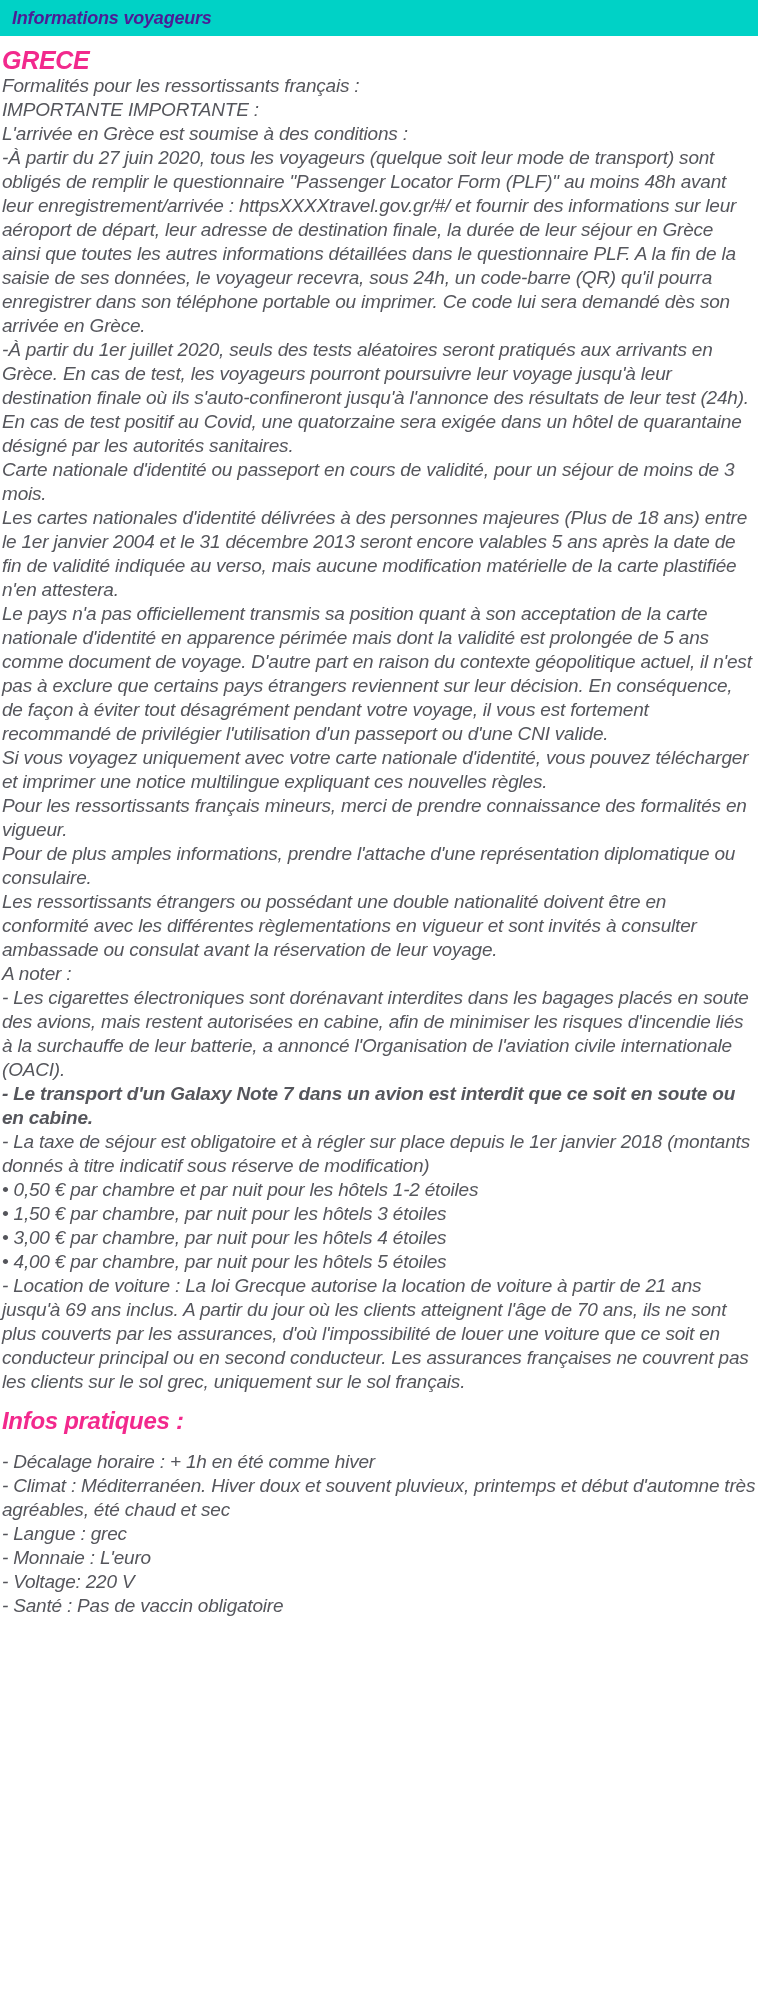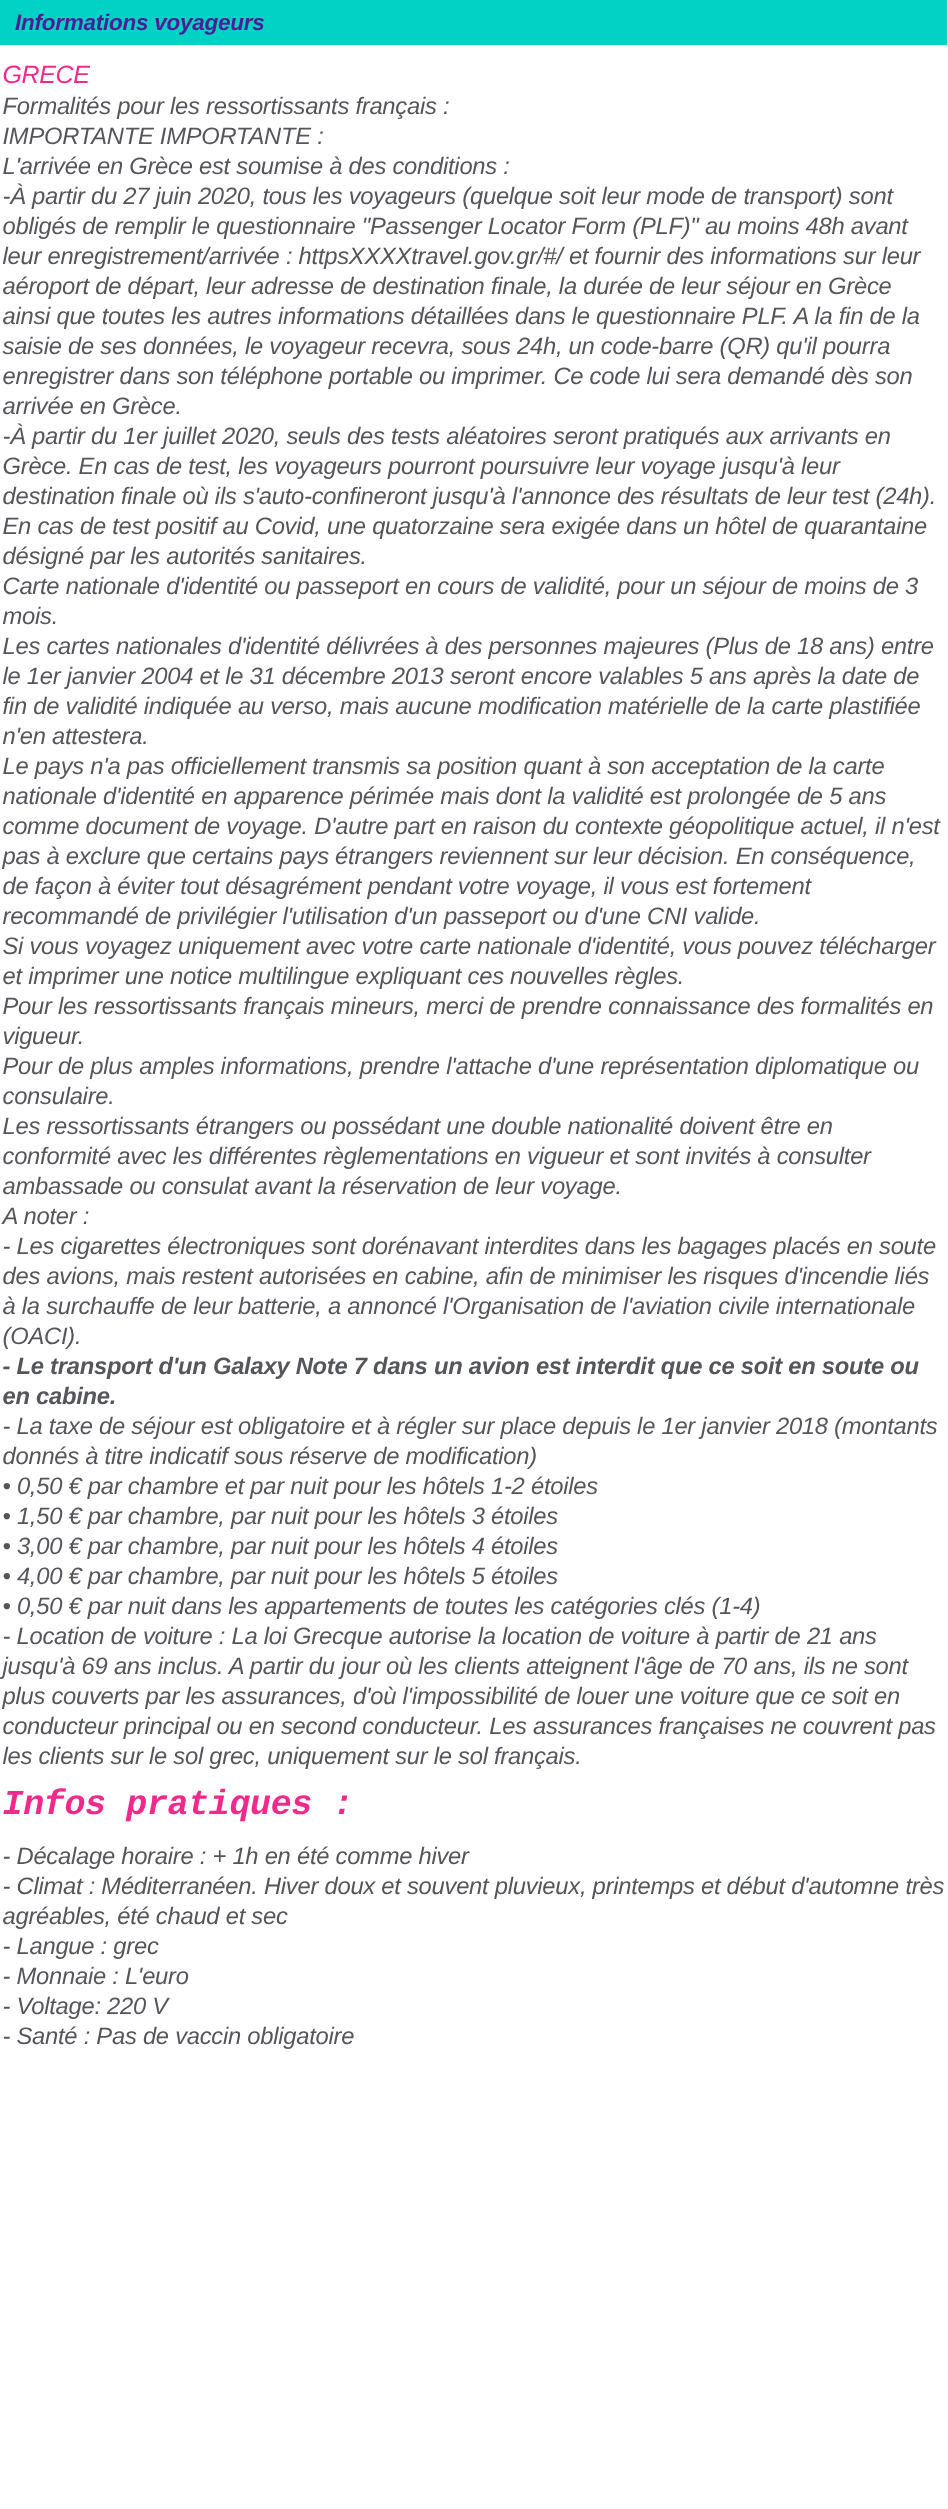--- a/index.html
+++ b/index.html
@@ -27,34 +27,33 @@
   .topbar-title {
     font-size: 18px;
     font-weight: bold;
     letter-spacing: -0.2px;
   }
   .content {
     padding: 0 2px 0 2px;
   }
   h1.country-title {
     color: #f2298d;
-    font-size: 20px;
+    font-size: 25px;
     line-height: 28px;
-    font-weight: normal;
+    font-weight: bold;
     margin: 10px 0 0 0;
     letter-spacing: -0.3px;
   }
   h2.practical-title {
     color: #f2298d;
-    font-size: 28px;
+    font-size: 24px;
     line-height: 30px;
     font-weight: bold;
     margin: 12px 0 0 0;
     letter-spacing: -0.3px;
-    font-family: Liberation Mono, monospace;
   }
   p.body-text {
     margin: 0;
     font-size: 19px;
     line-height: 24px;
     letter-spacing: -0.2px;
     white-space: pre-line;
   }
   .mt-14 { margin-top: 14px; }
   .mt-17 { margin-top: 17px; }
@@ -106,21 +105,20 @@
 
   <p class="body-text mt-54">- Le transport d'un Galaxy Note 7 dans un avion est interdit que ce soit en soute ou en cabine.</p>
 
   <p class="body-text mt-57">- La taxe de séjour est obligatoire et à régler sur place depuis le 1er janvier 2018 (montants donnés à titre indicatif sous réserve de modification)</p>
 
   <div class="rate-list mt-17">
     <p class="body-text">• 0,50 € par chambre et par nuit pour les hôtels 1-2 étoiles</p>
     <p class="body-text">• 1,50 € par chambre, par nuit pour les hôtels 3 étoiles</p>
     <p class="body-text">• 3,00 € par chambre, par nuit pour les hôtels 4 étoiles</p>
     <p class="body-text">• 4,00 € par chambre, par nuit pour les hôtels 5 étoiles</p>
-    <p class="body-text">• 0,50 € par nuit dans les appartements de toutes les catégories clés (1-4)</p>
   </div>
 
   <p class="body-text mt-55">- Location de voiture :  La loi Grecque autorise la location de voiture à partir de 21 ans jusqu'à 69 ans inclus. A partir du jour où les clients atteignent l'âge de 70 ans, ils ne sont plus couverts par les assurances, d'où l'impossibilité de louer une voiture que ce soit en conducteur principal ou en second conducteur. Les assurances françaises ne couvrent pas les clients sur le sol grec, uniquement sur le sol français.</p>
 
   <h2 class="practical-title">Infos pratiques :</h2>
 
   <div class="mt-14">
     <p class="body-text">- Décalage horaire : + 1h en été comme hiver</p>
     <p class="body-text">- Climat : Méditerranéen. Hiver doux et souvent pluvieux, printemps et début d'automne très agréables, été chaud et sec</p>
     <p class="body-text">- Langue : grec</p>

